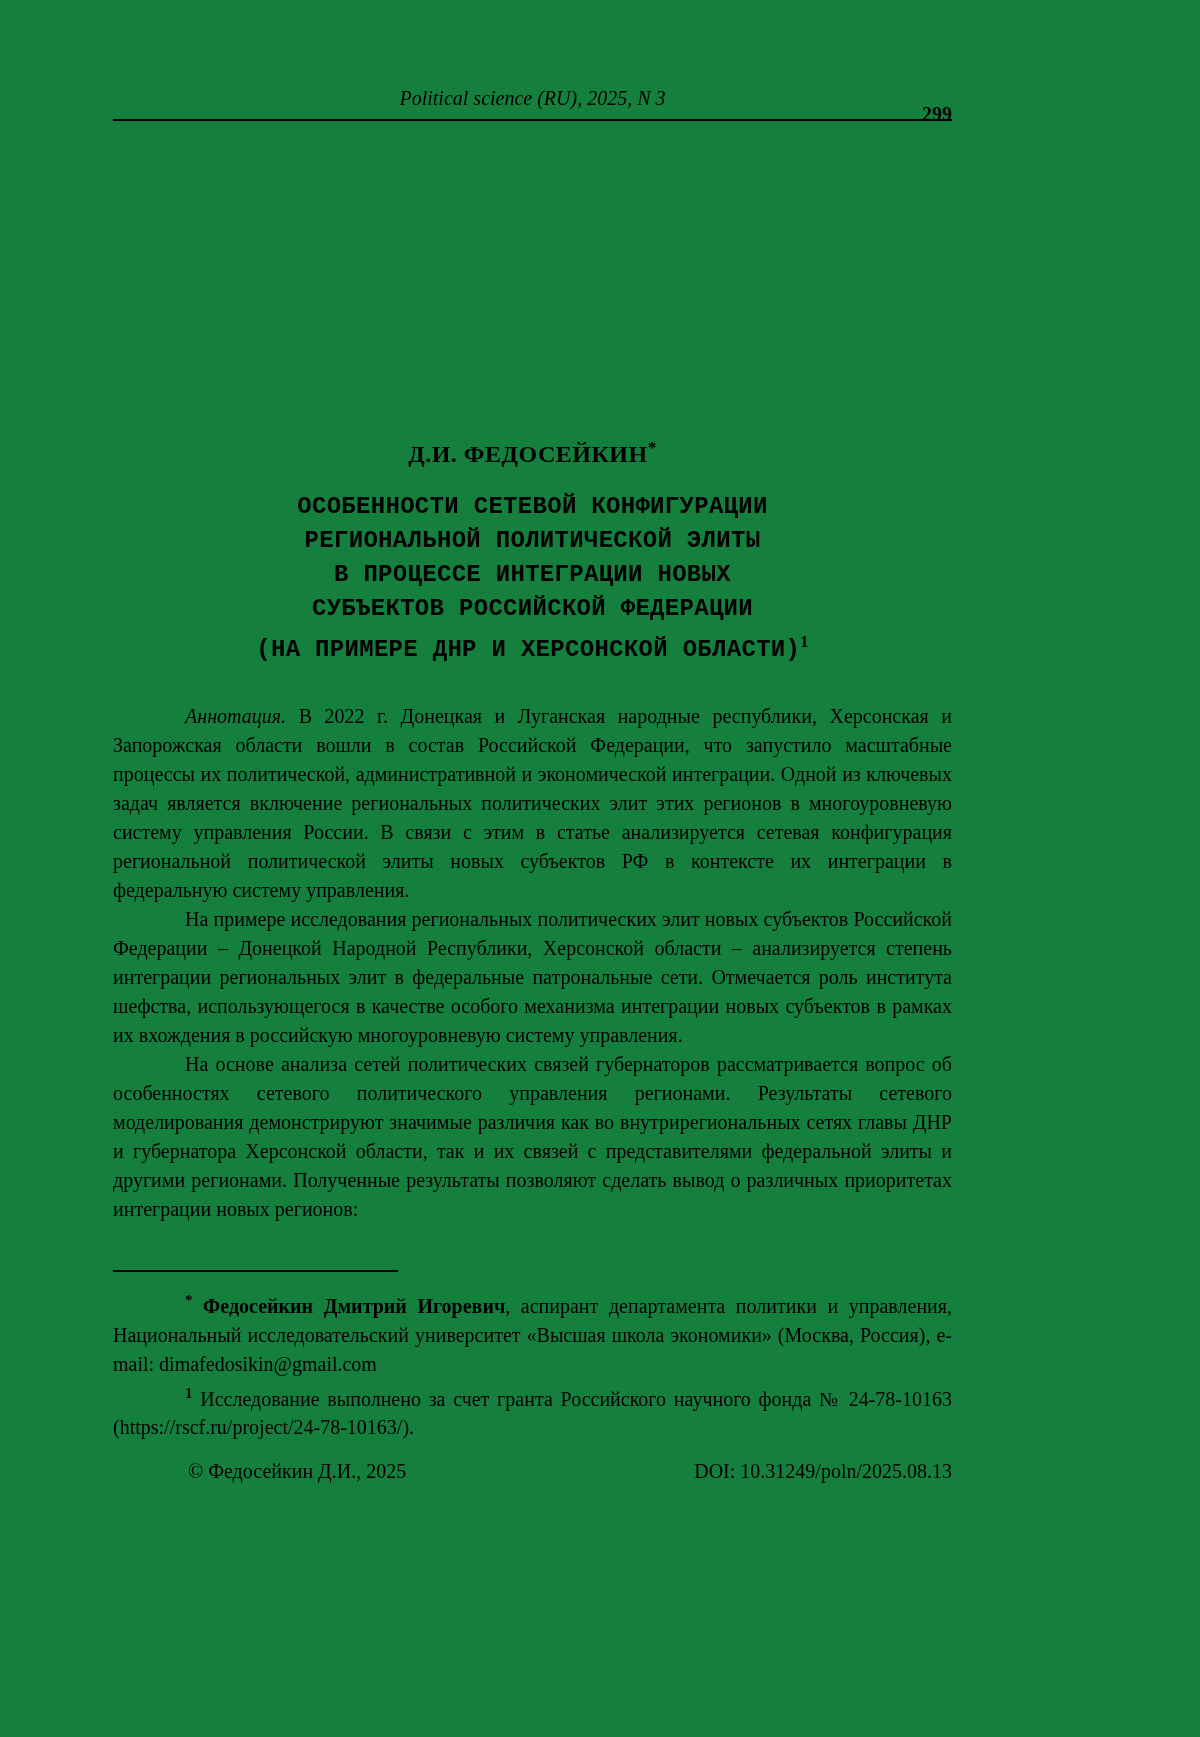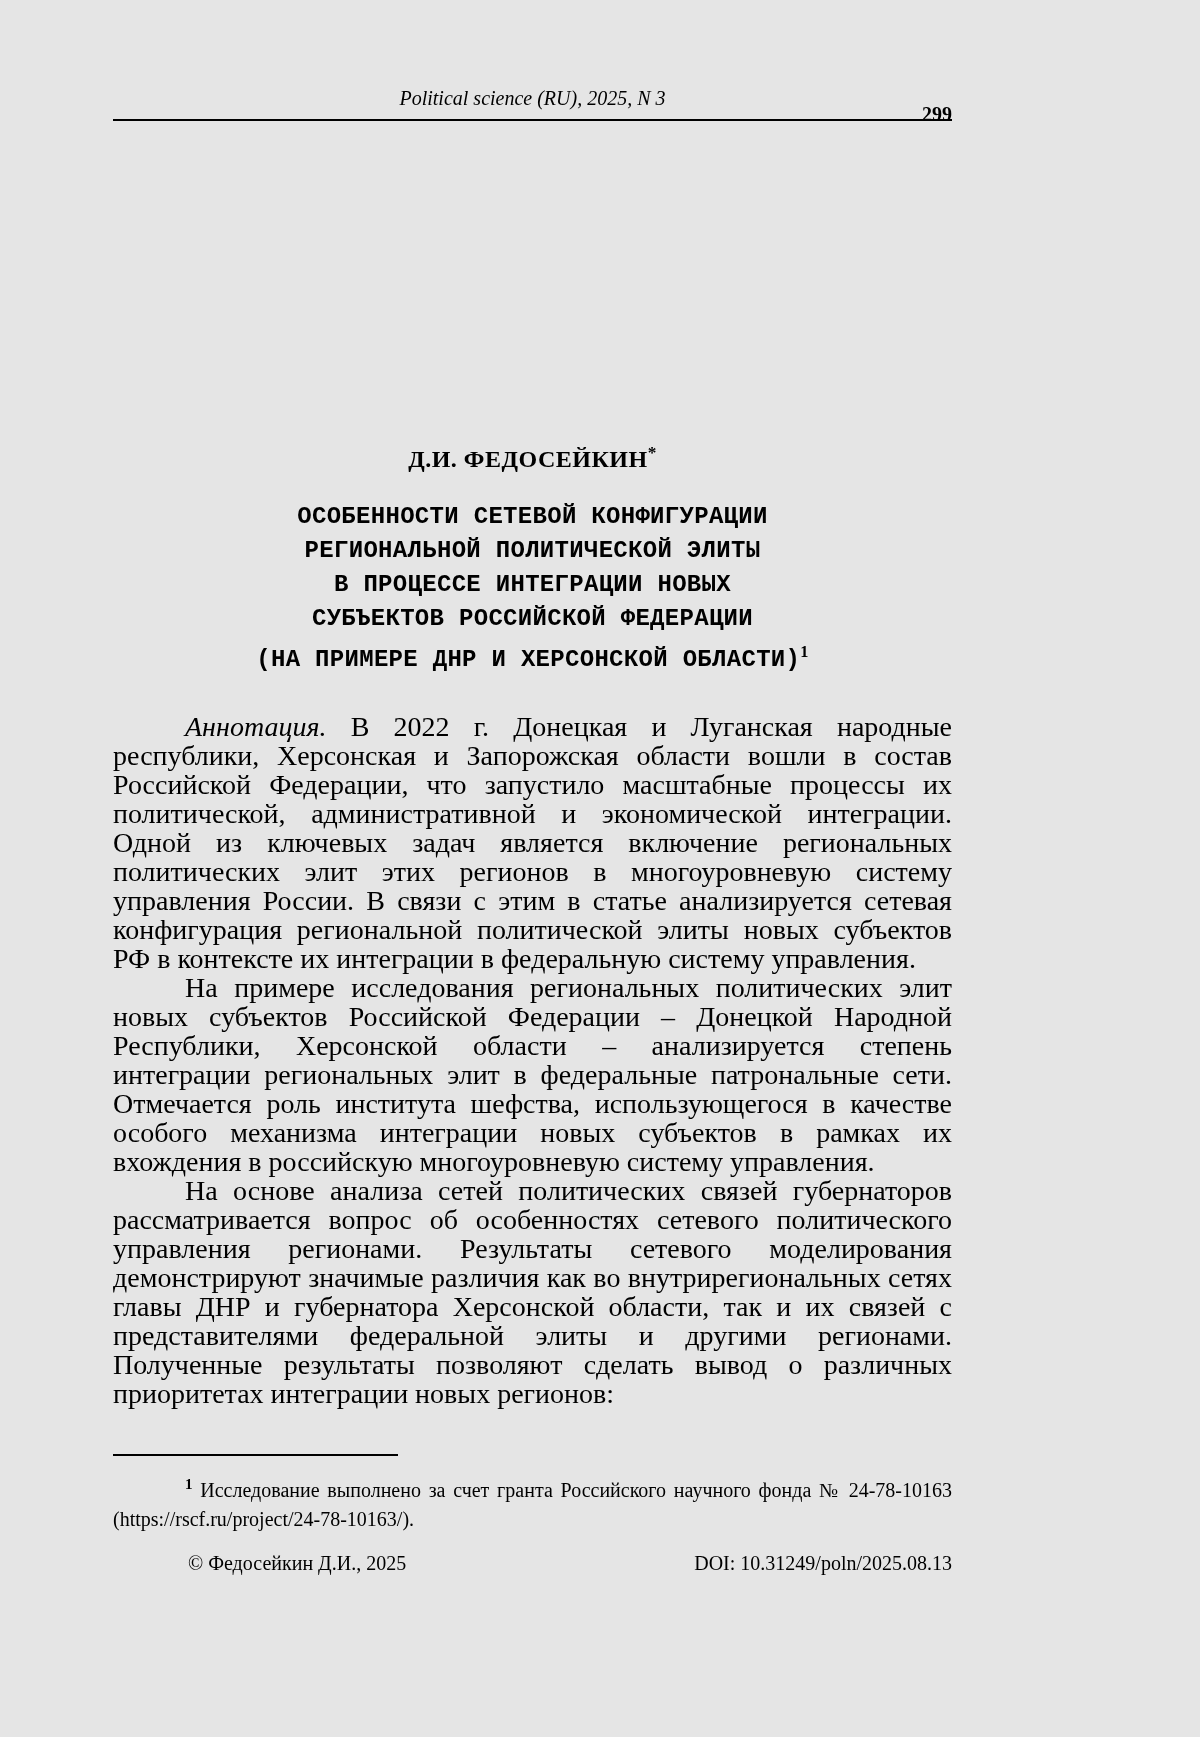--- a/index.html
+++ b/index.html
@@ -5,21 +5,21 @@
   html, body {
     margin: 0;
     padding: 0;
     background: #ffffff;
   }
   .page {
     position: relative;
     width: 1200px;
     height: 1737px;
     margin: 0 auto;
-    background: #e5e5e5;
+    background: #15803d;
     color: #000000;
     font-family: "Liberation Serif", "DejaVu Serif", serif;
     box-sizing: border-box;
     padding: 86px 248px 0 113px;
     overflow: hidden;
   }
   
   .header-row {
     position: relative;
     text-align: center;
@@ -40,21 +40,21 @@
     border: none;
     border-top: 2px solid #000;
     margin: 9px 0 0 0;
   }
   
   .author-block {
     margin-top: 312px;
     text-align: center;
     font-weight: bold;
     font-size: 24px;
-    line-height: 40px;
+    line-height: 30px;
     letter-spacing: 0.5px;
   }
   .author-marker {
     font-size: 0.72em;
     font-weight: bold;
   }
   .article-title {
     margin: 20px 0 0 0;
     text-align: center;
     font-weight: bold;
@@ -66,21 +66,21 @@
     white-space: pre-line;
     font-family: Liberation Mono, monospace;
   }
   .title-marker {
     font-size: 0.68em;
     font-weight: bold;
   }
   
   .abstract {
     margin-top: 36px;
-    font-size: 28px;
+    font-size: 20px;
     line-height: 29px;
     text-align: justify;
   }
   .para {
     margin: 0;
     text-indent: 72px;
   }
   .abstract-label {
     font-style: italic;
   }
@@ -151,20 +151,24 @@
       <span>В 2022 г. Донецкая и Луганская народные республики, Херсонская и Запорожская области вошли в состав Российской Федерации, что запустило масштабные процессы их политической, административной и экономической интеграции. Одной из ключевых задач является включение региональных политических элит этих регионов в многоуровневую систему управления России. В связи с этим в статье анализируется сетевая конфигурация региональной политической элиты новых субъектов РФ в контексте их интеграции в федеральную систему управления.</span>
     </p>
     <p class="para">На примере исследования региональных политических элит новых субъектов Российской Федерации – Донецкой Народной Республики, Херсонской области – анализируется степень интеграции региональных элит в федеральные патрональные сети. Отмечается роль института шефства, использующегося в качестве особого механизма интеграции новых субъектов в рамках их вхождения в российскую многоуровневую систему управления.</p>
     <p class="para">На основе анализа сетей политических связей губернаторов рассматривается вопрос об особенностях сетевого политического управления регионами. Результаты сетевого моделирования демонстрируют значимые различия как во внутрирегиональных сетях главы ДНР и губернатора Херсонской области, так и их связей с представителями федеральной элиты и другими регионами. Полученные результаты позволяют сделать вывод о различных приоритетах интеграции новых регионов:</p>
   </section>
 
   <hr class="footnote-rule">
 
   <section class="footnotes">
     <p class="fn">
+      <sup class="fn-marker">*</sup>
+      <b class="fn-name">Федосейкин Дмитрий Игоревич</b><span>, аспирант департамента политики и управления, Национальный исследовательский университет «Высшая школа экономики» (Москва, Россия), e-mail: dimafedosikin@gmail.com</span>
+    </p>
+    <p class="fn">
       <sup class="fn-marker">1</sup>
       <span>Исследование выполнено за счет гранта Российского научного фонда № 24-78-10163 (https://rscf.ru/project/24-78-10163/).</span>
     </p>
 
     <div class="footer-row">
       <span class="copyright">© Федосейкин Д.И., 2025</span>
       <span class="doi">DOI: 10.31249/poln/2025.08.13</span>
     </div>
   </section>
 

